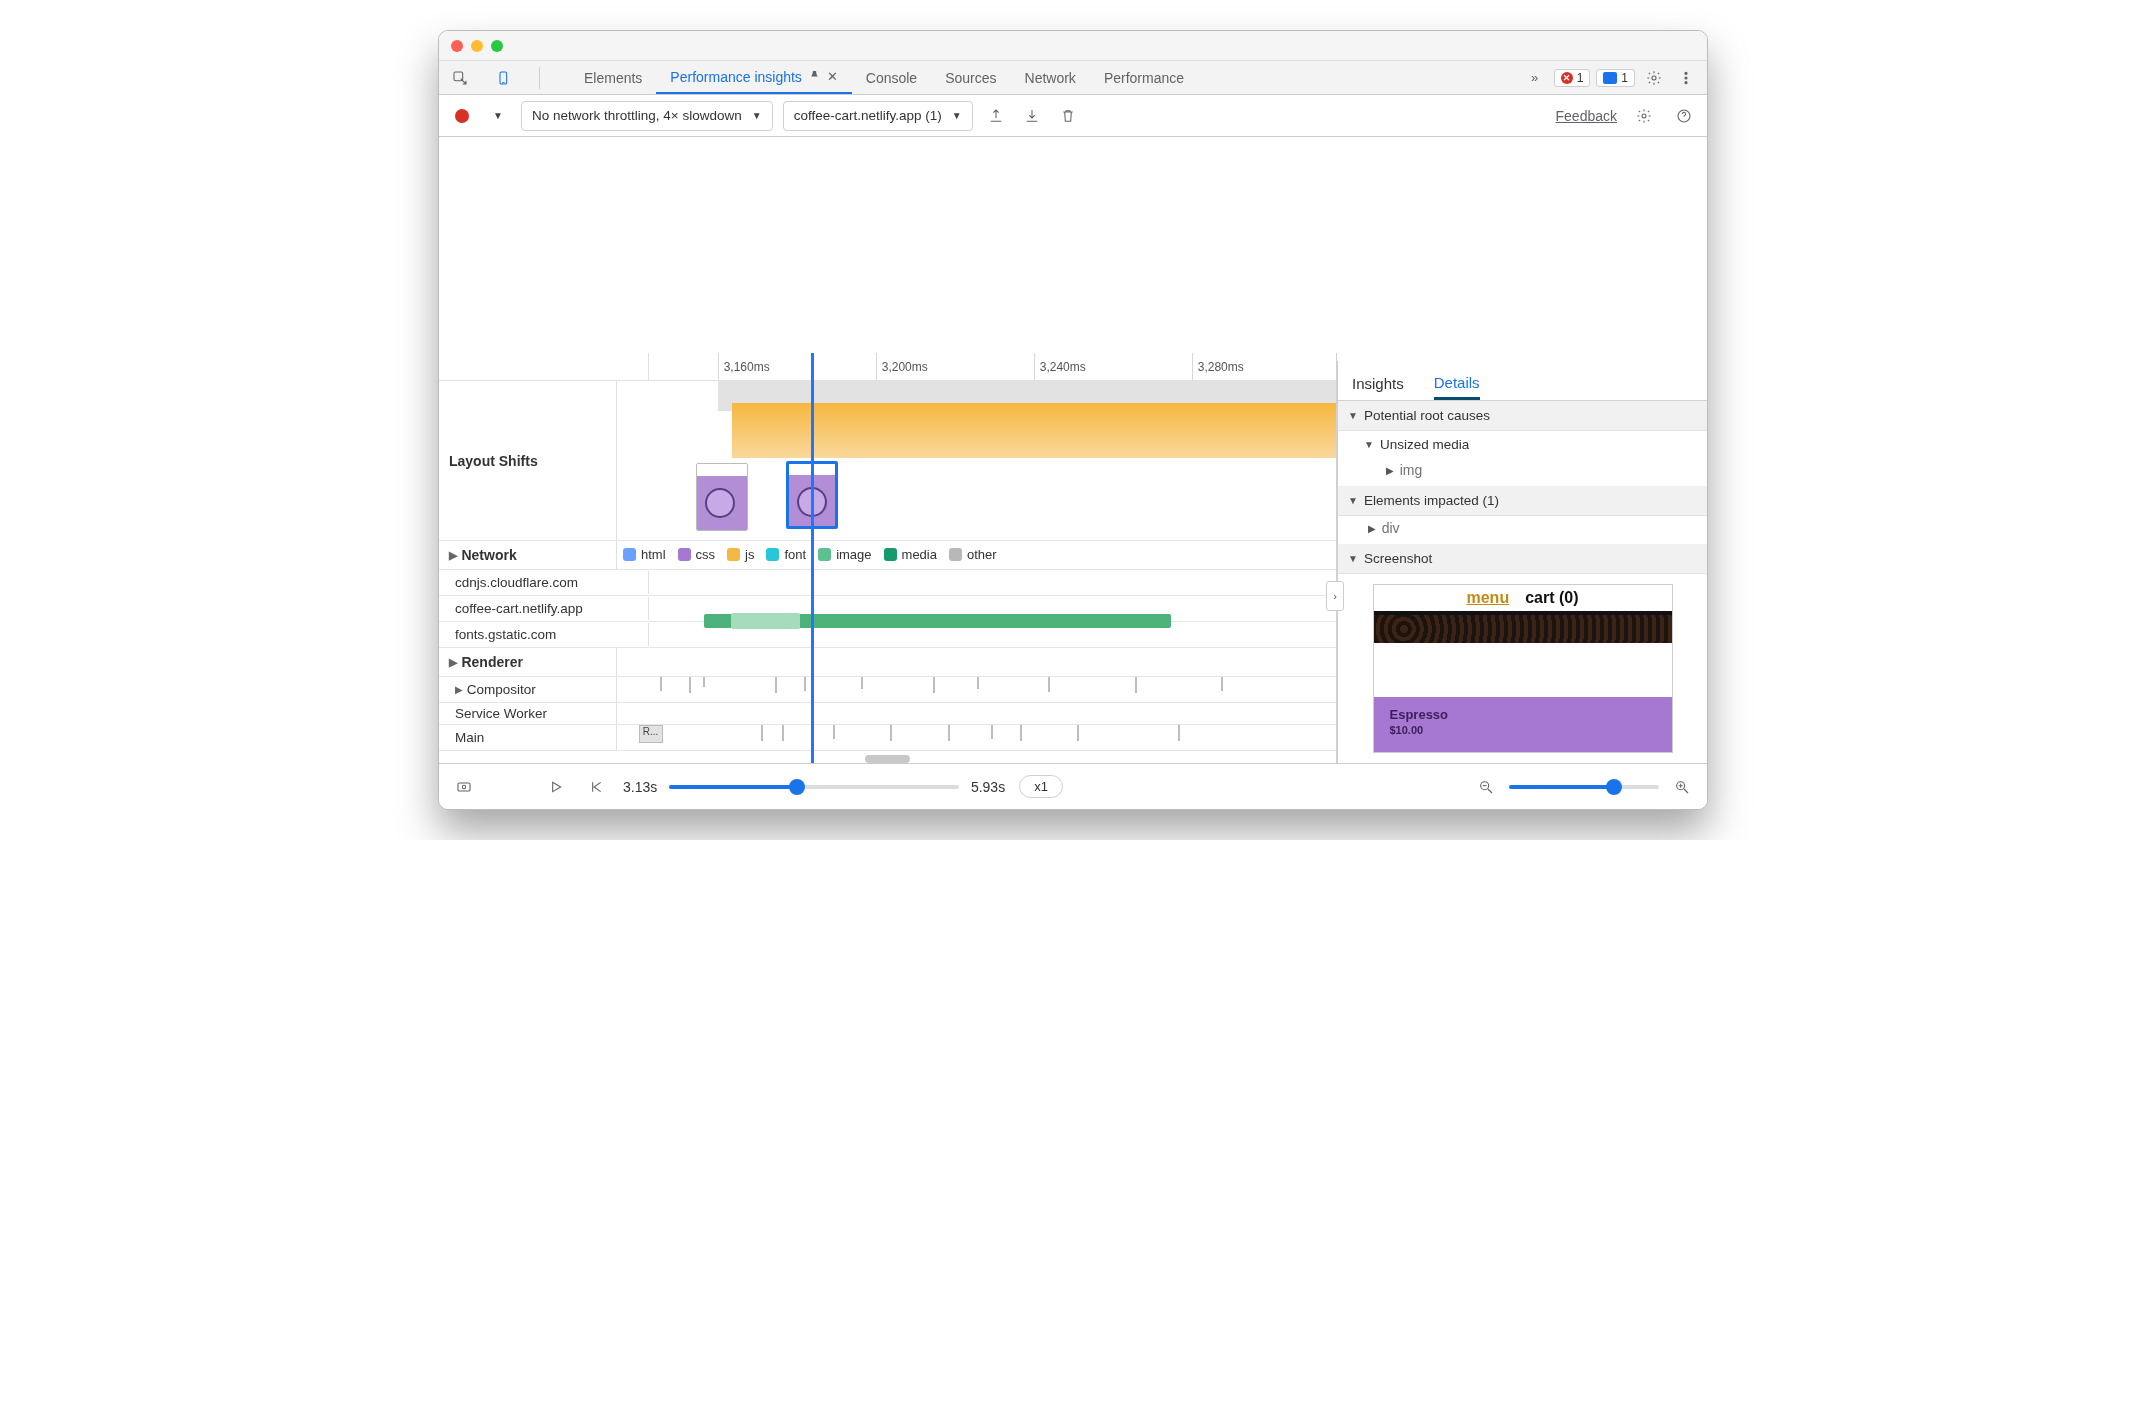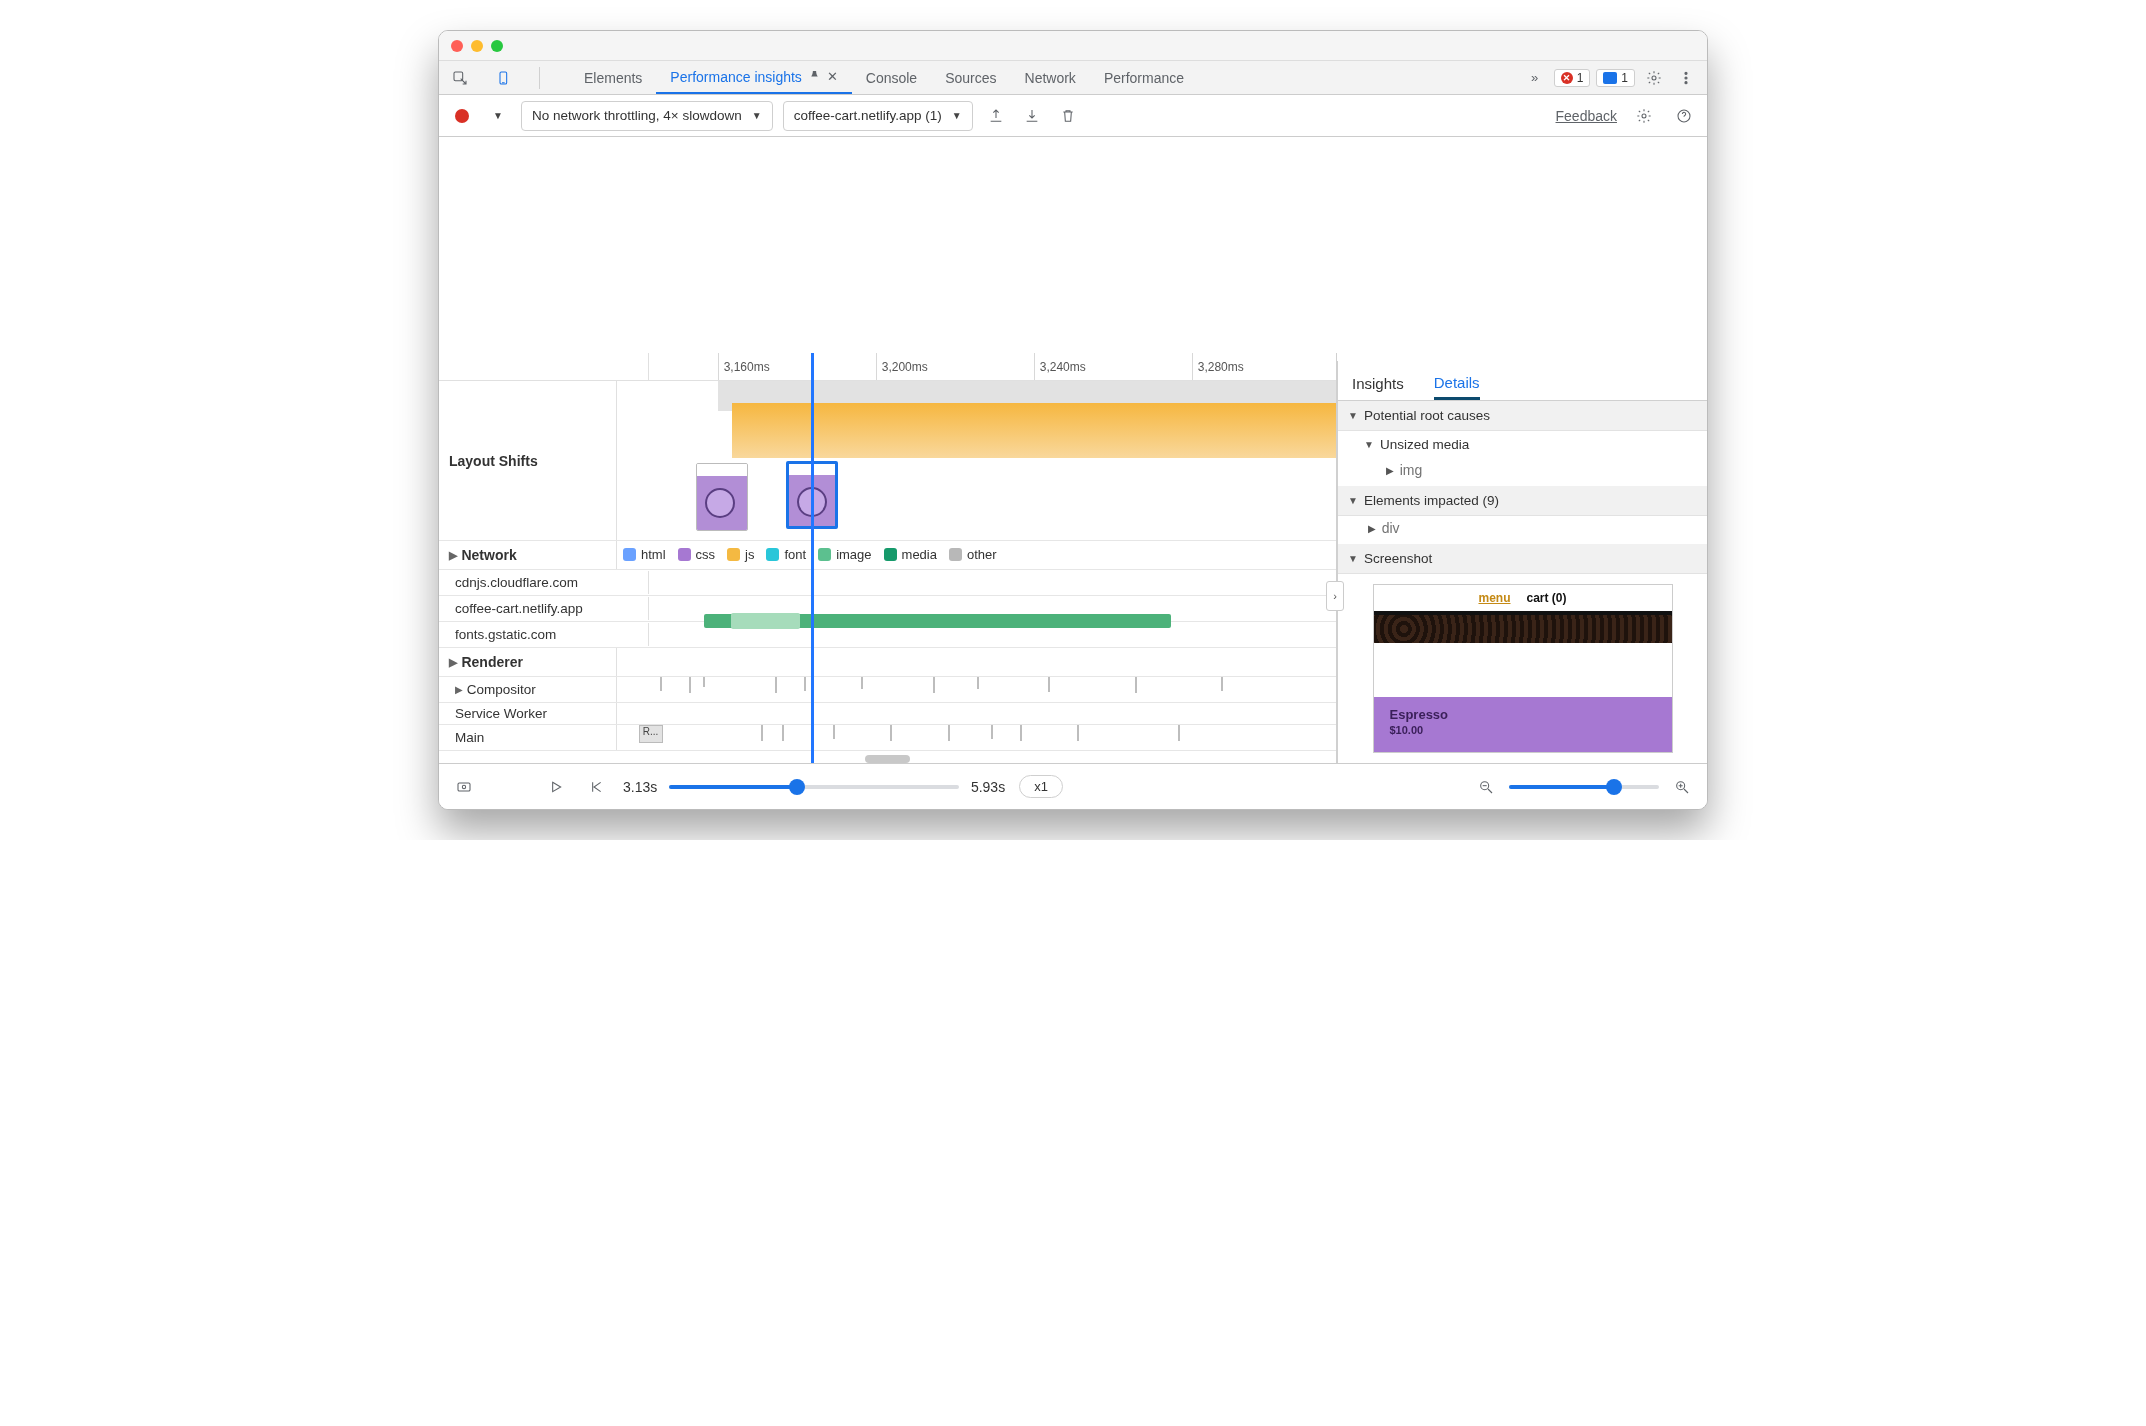--- a/index.html
+++ b/index.html
@@ -118,21 +118,21 @@
   .det-hdr { background:#f1f1f1; padding:7px 10px; font-size:13.5px; color:#333; display:flex; align-items:center; gap:6px; border-bottom:1px solid #e2e2e2;}
   .det-hdr .caret { font-size:10px; color:#555;}
   .det-sub { padding:6px 10px 6px 26px; font-size:13.5px; display:flex; align-items:center; gap:6px;}
   .det-sub .caret { font-size:10px; color:#555;}
   .det-leaf { padding:4px 10px 8px 48px; font-size:14px; display:flex; align-items:center; gap:6px;}
   .red-txt { color:#737373;}
   .det-leaf .caret { font-size:10px; color:#555;}
   .rpane-collapse { position:absolute; left:-12px; top:220px; width:18px;height:30px; background:#fff;border:1px solid #ccc;border-radius:3px;display:flex;align-items:center;justify-content:center;font-size:11px;color:#555;cursor:pointer;}
   
   .shot { margin:10px auto; width:300px; border:1px solid #ccc; }
-  .shot-top { height:26px; display:flex; align-items:center; justify-content:center; gap:16px; font-size:12px;}
+  .shot-top { height:26px; display:flex; align-items:center; justify-content:center; gap:16px; font-size:16px;}
   .shot-top .menu { color:#c58a15; font-weight:700; text-decoration: underline; text-decoration-color:#c58a15;}
   .shot-top .cart { font-weight:700; color:#111;}
   .shot-sep { height:4px; background:#111;}
   .shot-beans { height:28px; background: repeating-radial-gradient(circle at 10% 50%, #3a2418 0 4px, #1e120c 4px 8px);}
   .shot-gap { height:54px; background:#fff;}
   .shot-card { background:#a678d2; padding:10px 16px 16px; color:#3a1f59;}
   .shot-card .name{ font-weight:700; font-size:13px;}
   .shot-card .price{ font-weight:700; font-size:11px; margin-top:2px;}
   
   .bottombar { height:46px; border-top:1px solid #ccc; display:flex; align-items:center; padding: 0 12px; gap:14px; background:#fff;}
@@ -417,21 +417,21 @@
         <div class="det-sub">
             <span class="caret">▼</span>
             <span>Unsized media</span>
           </div>
         <div class="det-leaf">
             <span class="caret">▶</span>
             <span class="red-txt">img</span>
           </div>
         <div class="det-hdr">
             <span class="caret">▼</span>
-            <span>Elements impacted (9)</span>
+            <span>Elements impacted (1)</span>
           </div>
         <div class="det-leaf" style="padding-left:30px;">
             <span class="caret">▶</span>
             <span class="red-txt">div</span>
           </div>
         <div class="det-hdr">
             <span class="caret">▼</span>
             <span>Screenshot</span>
           </div>
 

